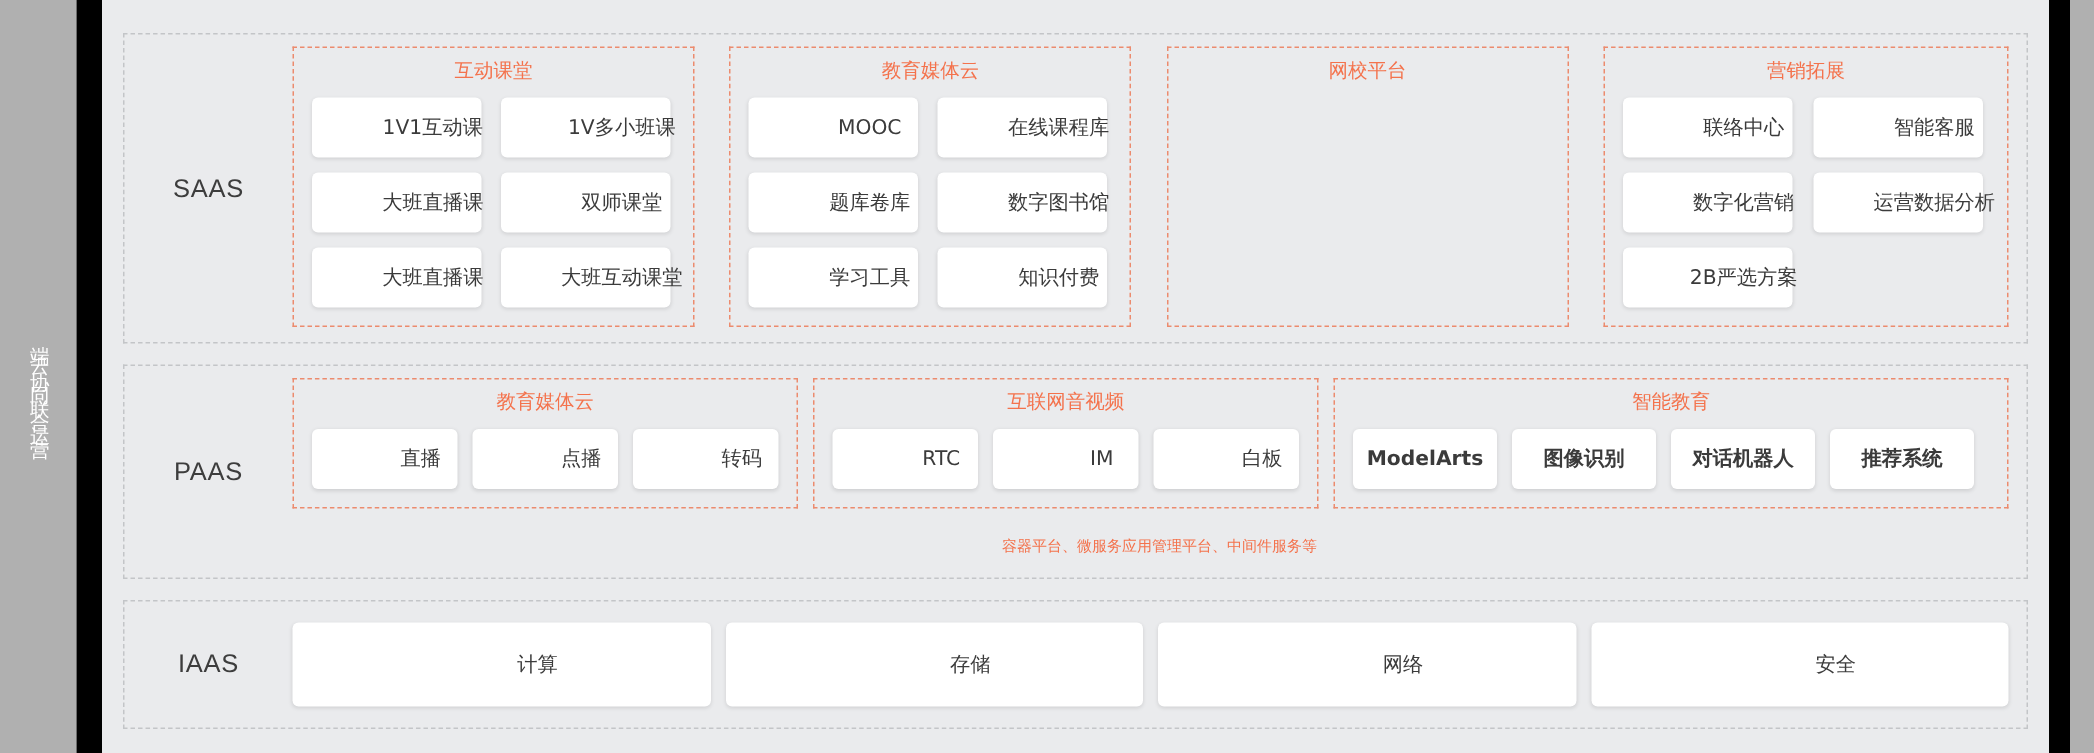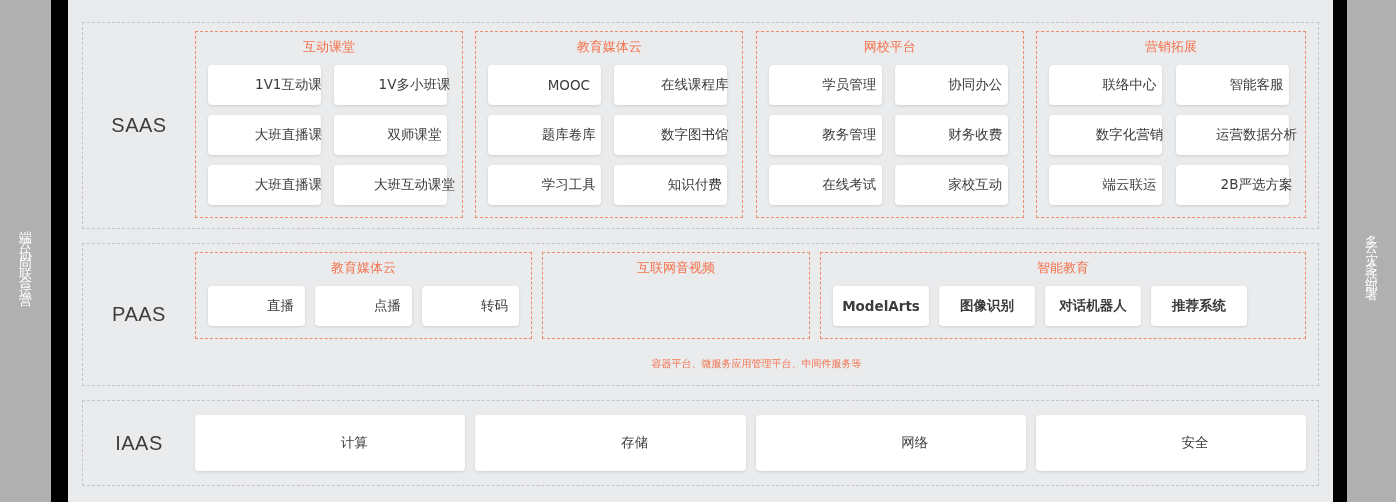--- a/index.html
+++ b/index.html
@@ -65,21 +65,21 @@
     display: flex;
     align-items: stretch;
     background: transparent;
   }
 
   .layer-label {
     flex: 0 0 112px;
     display: flex;
     align-items: center;
     justify-content: center;
-    font-size: 20px;
+    font-size: 17px;
     color: #3d3d3d;
     letter-spacing: .5px;
   }
 
   .layer-body {
     flex: 1 1 auto;
     display: flex;
     flex-direction: column;
   }
 
@@ -211,38 +211,29 @@
               <div class="card">在线课程库</div>
               <div class="card">题库卷库</div>
               <div class="card">数字图书馆</div>
               <div class="card">学习工具</div>
               <div class="card">知识付费</div>
             </div>
           </div>
 
           <div class="group g-saas-3">
             <div class="group-title">网校平台</div>
-            <div class="group-items cols2">
-              <div class="card">学员管理</div>
-              <div class="card">协同办公</div>
-              <div class="card">教务管理</div>
-              <div class="card">财务收费</div>
-              <div class="card">在线考试</div>
-              <div class="card">家校互动</div>
-            </div>
           </div>
 
           <div class="group g-saas-4">
             <div class="group-title">营销拓展</div>
             <div class="group-items cols2">
               <div class="card">联络中心</div>
               <div class="card">智能客服</div>
               <div class="card">数字化营销</div>
               <div class="card">运营数据分析</div>
-              <div class="card">端云联运</div>
               <div class="card">2B严选方案</div>
             </div>
           </div>
 
         </div>
       </div>
     </div>
 
     <div class="layer paas">
       <div class="layer-label">PAAS</div>
@@ -253,20 +244,25 @@
             <div class="group-title">教育媒体云</div>
             <div class="group-items cols3">
               <div class="card">直播</div>
               <div class="card">点播</div>
               <div class="card">转码</div>
             </div>
           </div>
 
           <div class="group g-paas-2">
             <div class="group-title">互联网音视频</div>
+            <div class="group-items cols3">
+              <div class="card">RTC</div>
+              <div class="card">IM</div>
+              <div class="card">白板</div>
+            </div>
           </div>
 
           <div class="group g-paas-3">
             <div class="group-title">智能教育</div>
             <div class="group-items cols5">
               <div class="card">ModelArts</div>
               <div class="card">图像识别</div>
               <div class="card">对话机器人</div>
               <div class="card">推荐系统</div>
             </div>

